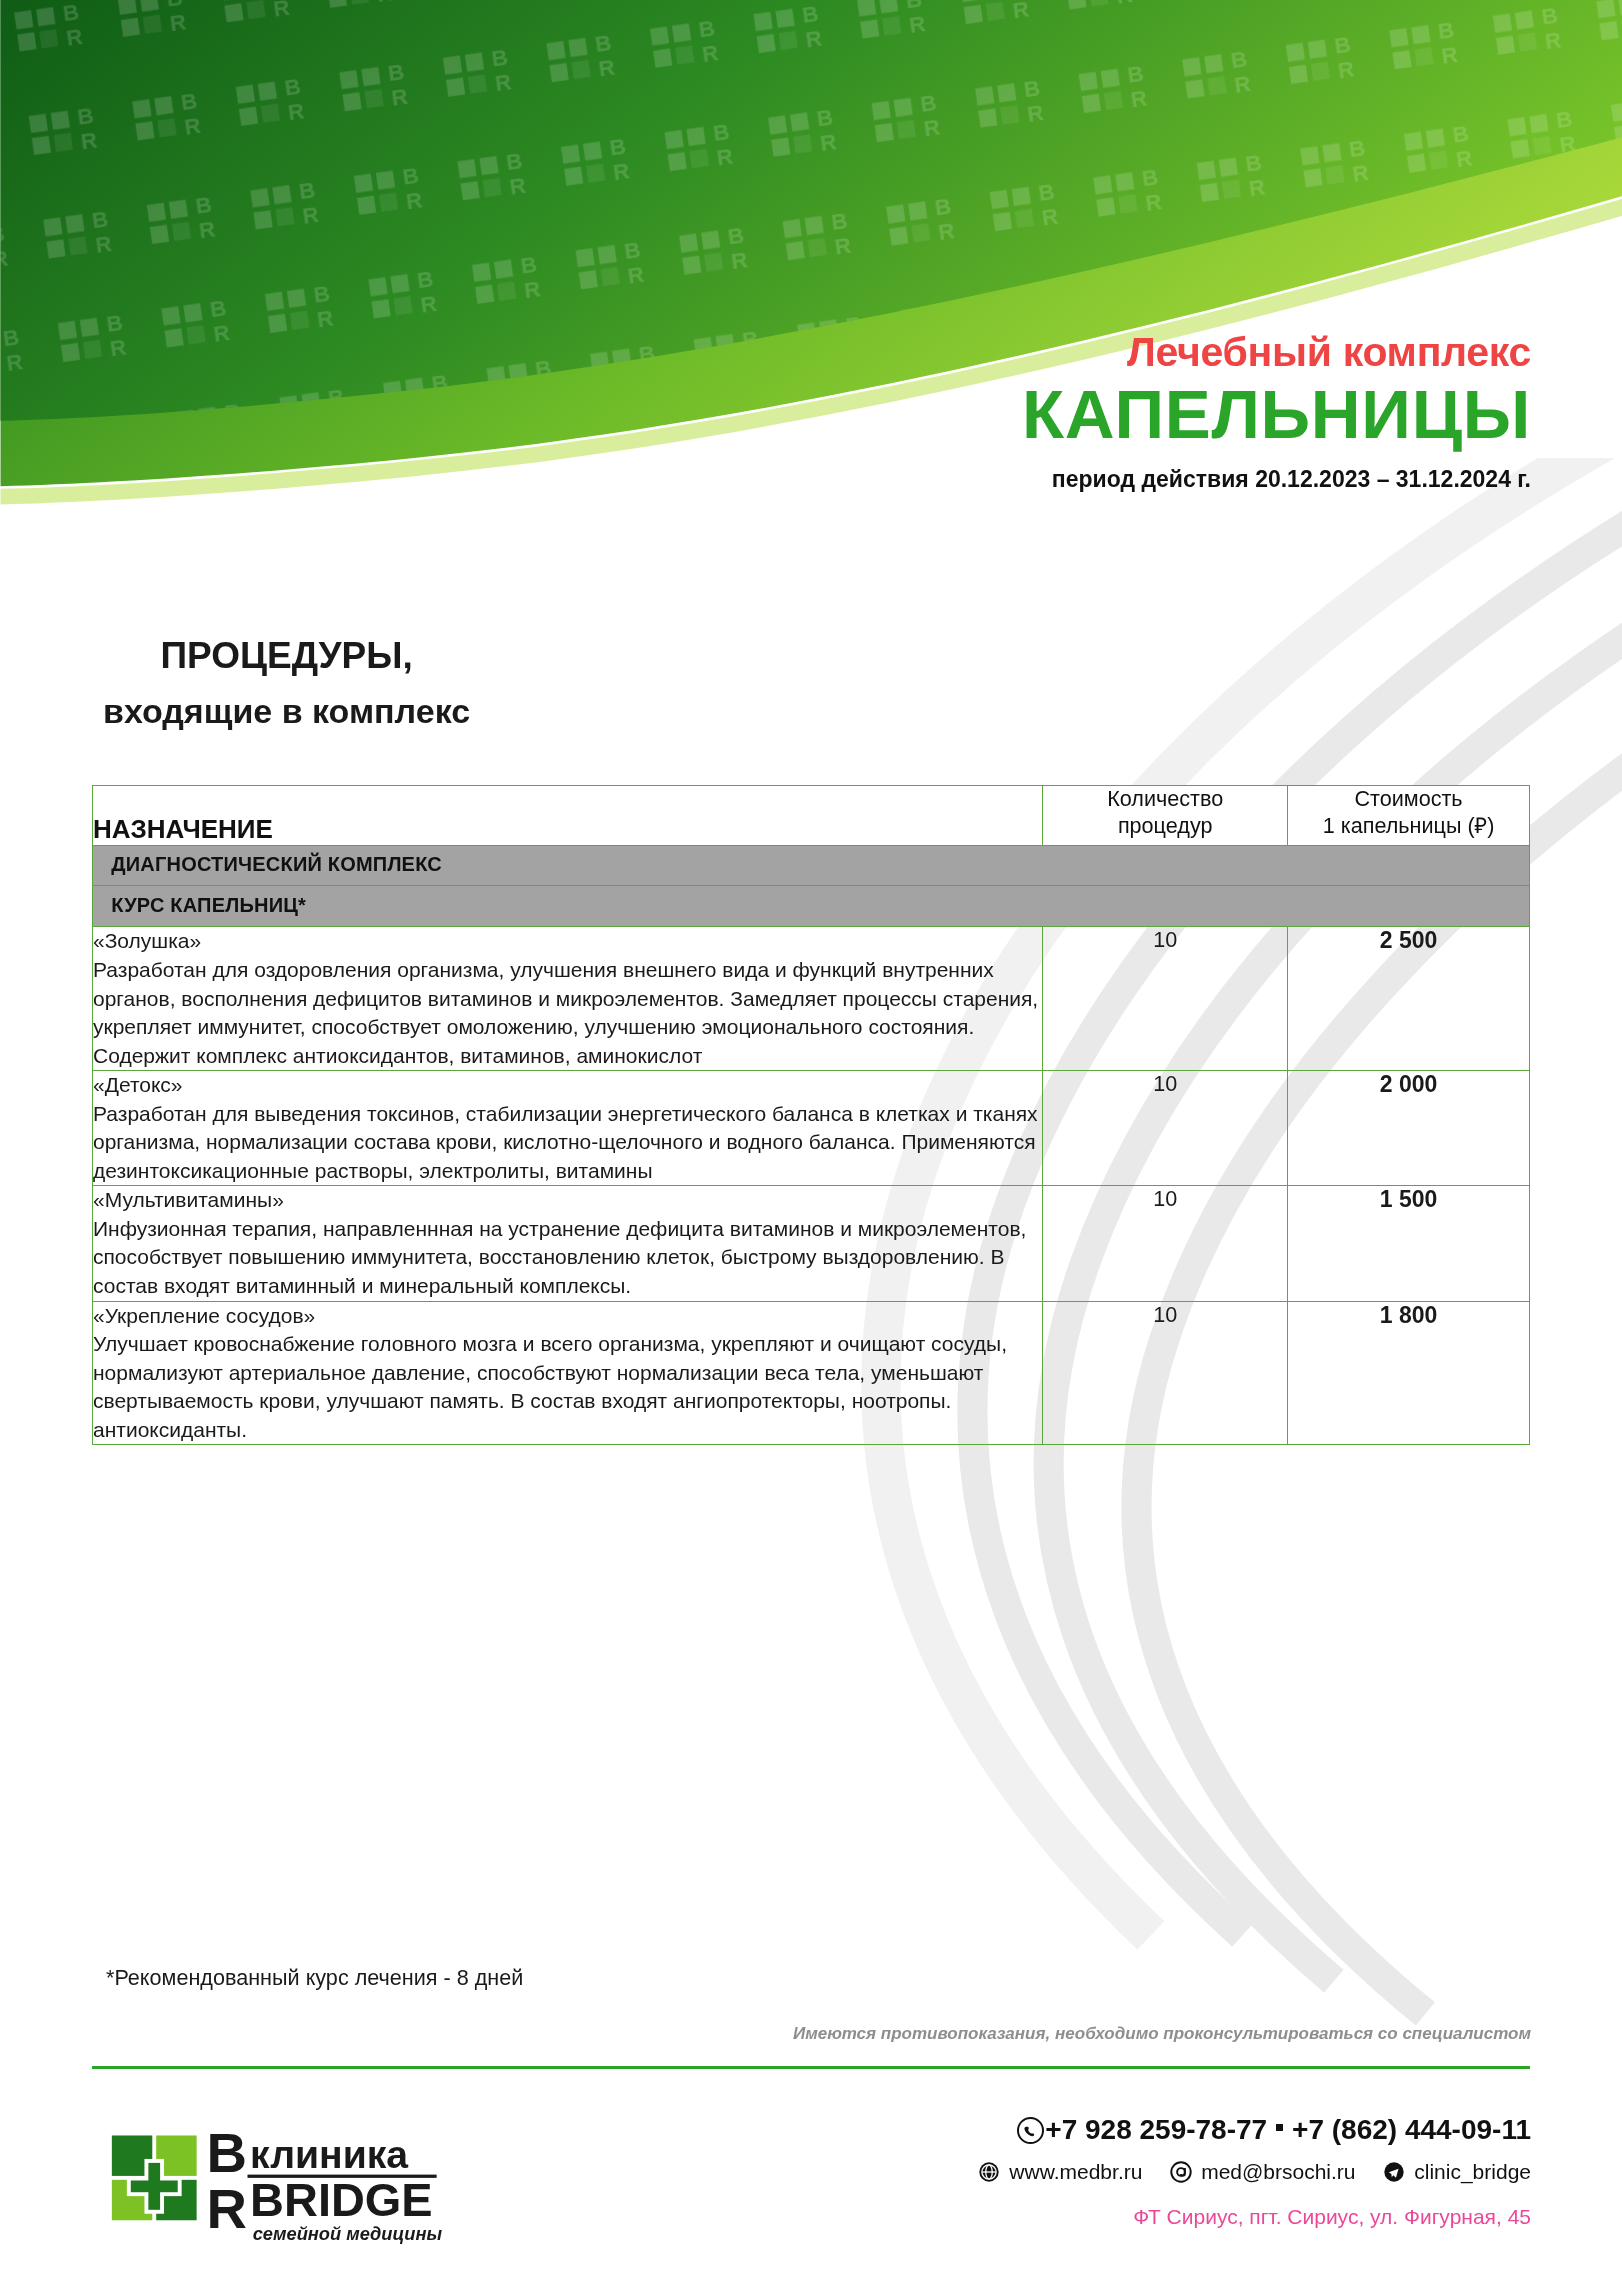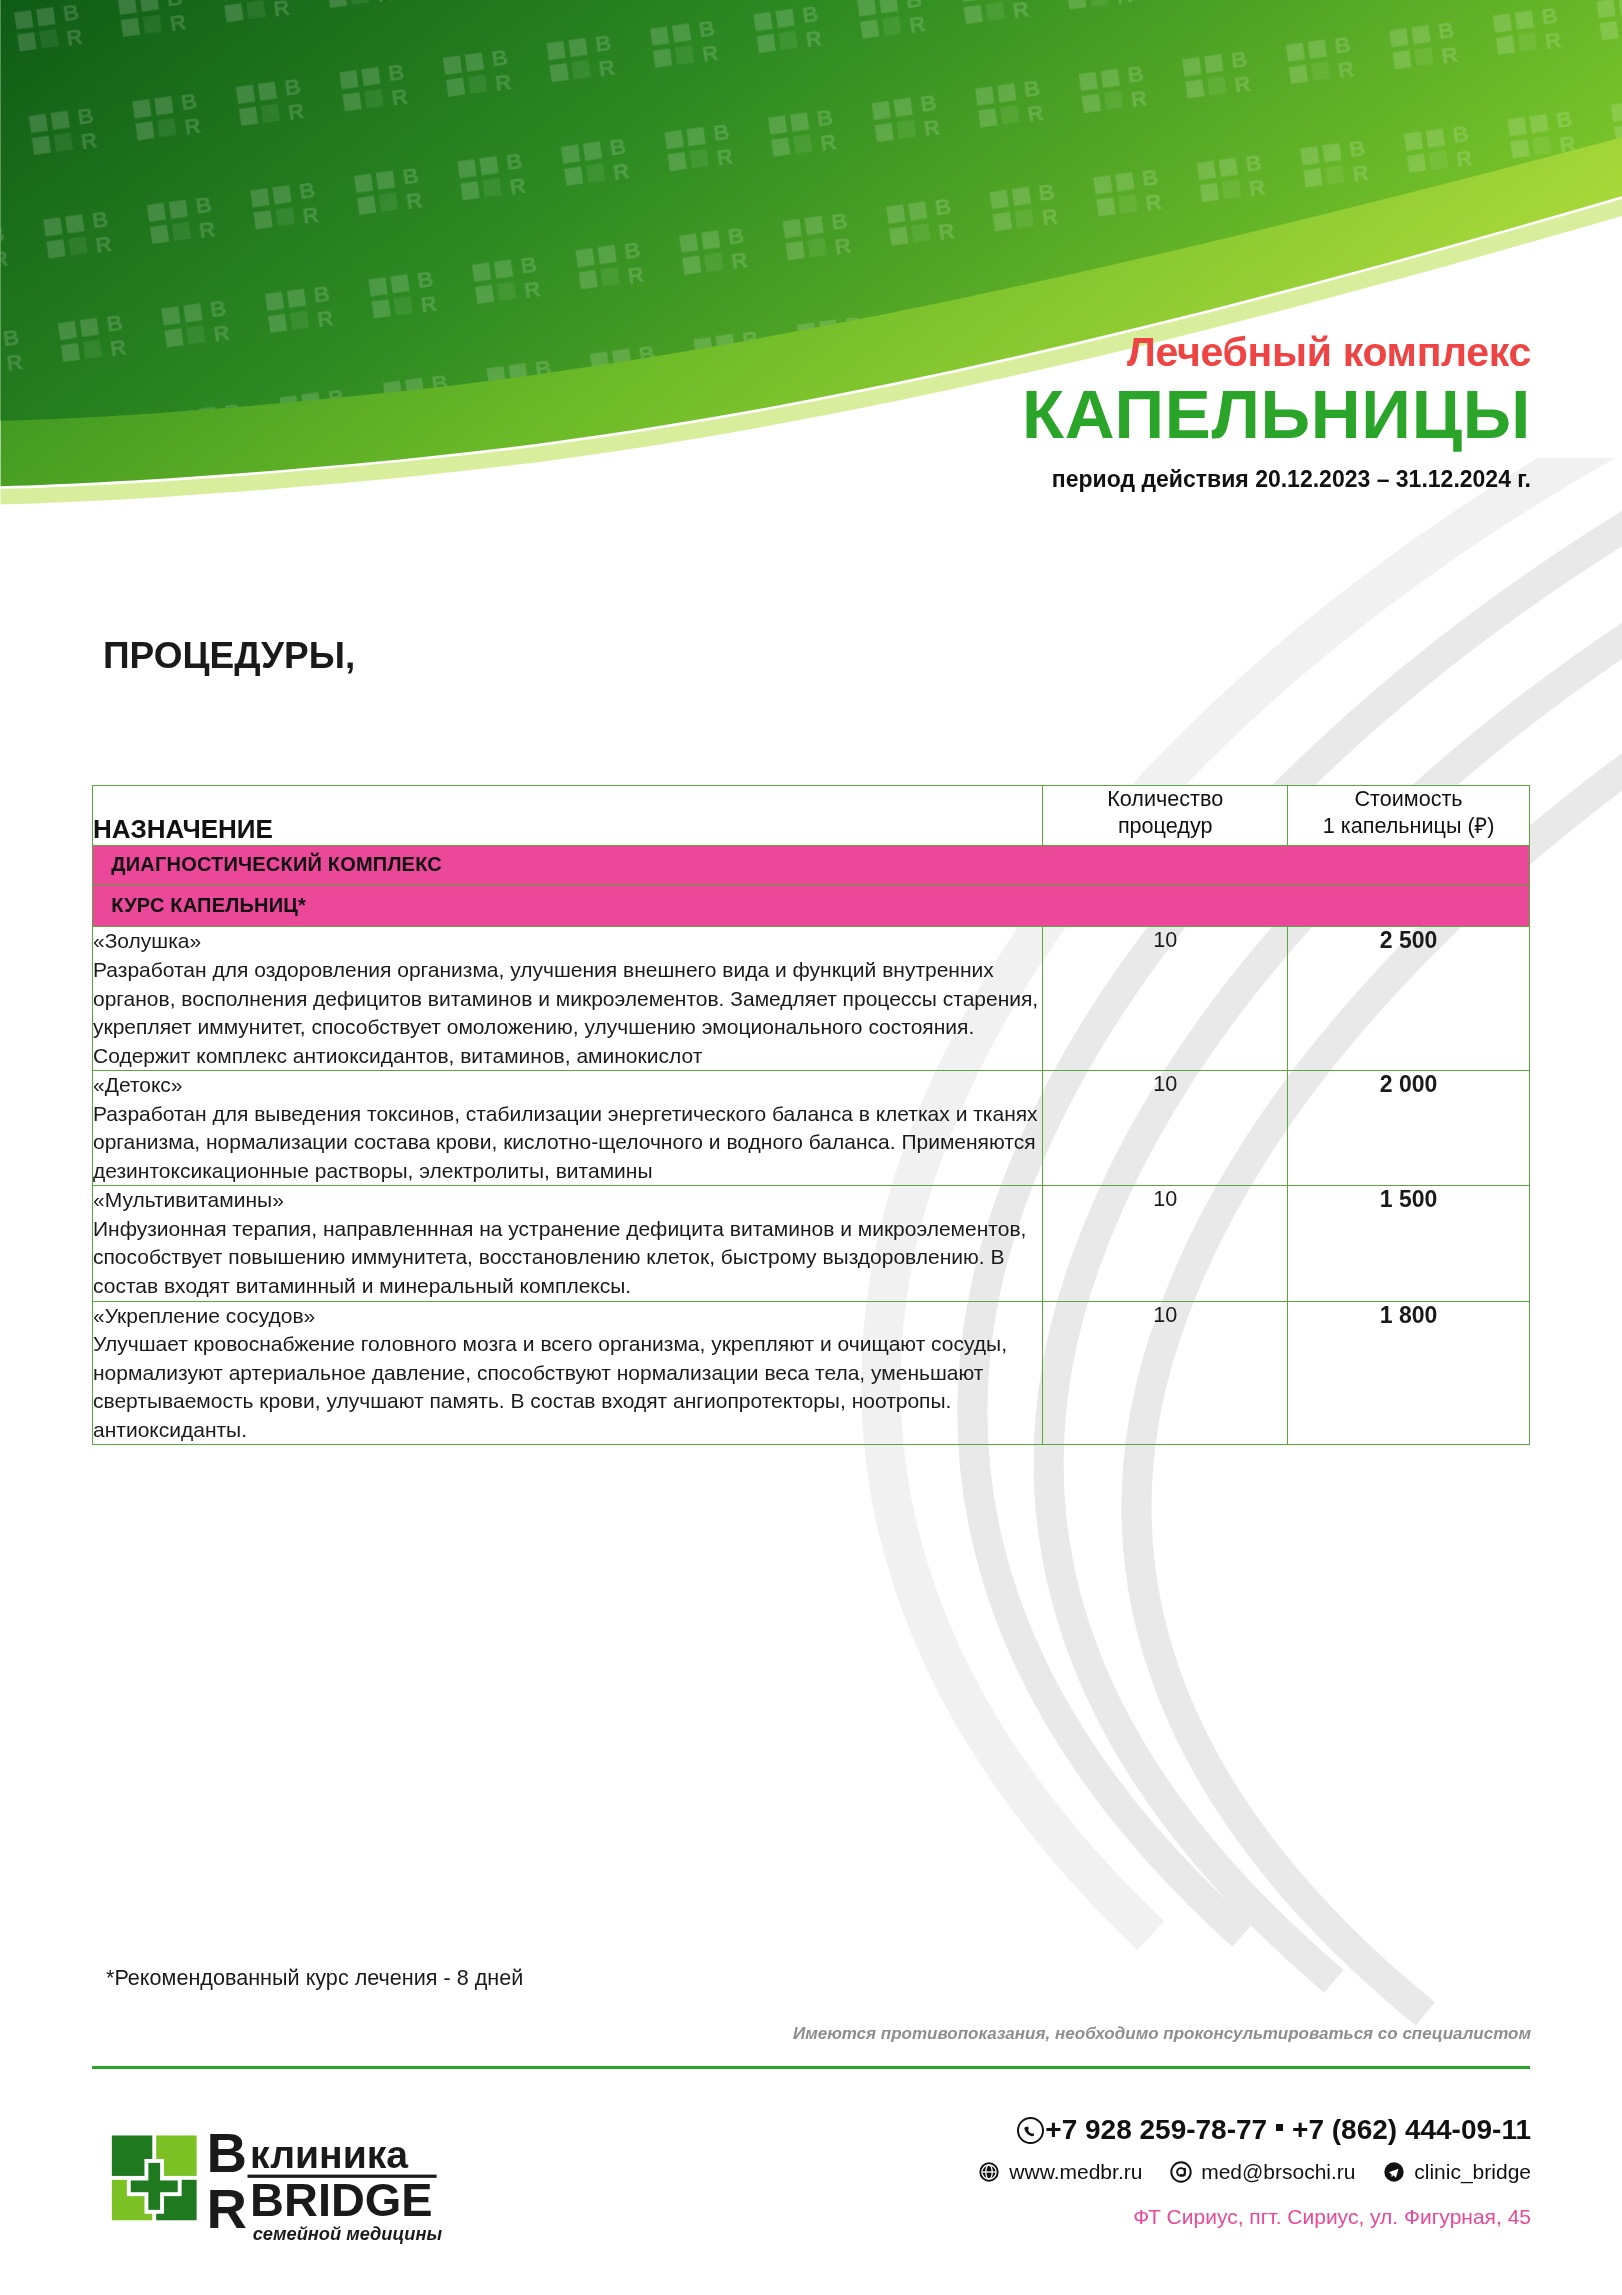--- a/index.html
+++ b/index.html
@@ -123,21 +123,21 @@
   }
   .th-center {
     font-size: 21.6px;
     font-weight: normal;
     text-align: center;
     color: #111;
     line-height: 1.25;
   }
 
   tr.group td {
-    background: #ec4899;
+    background: #a3a3a3;
     font-size: 20px;
     font-weight: bold;
     color: #111111;
     padding: 7.8px 18.3px 9.2px 18.3px;
     letter-spacing: 0.2px;
   }
 
   td.cell-name {
     padding: 13px 18.3px 15.7px 18.3px;
     font-size: 21px;
@@ -301,20 +301,21 @@
 </div>
 
 <div class="title-block">
   <div class="title-small">Лечебный комплекс</div>
   <div class="title-big">КАПЕЛЬНИЦЫ</div>
   <div class="title-period">период действия 20.12.2023 – 31.12.2024 г.</div>
 </div>
 
 <div class="section-head">
   <div class="l1">ПРОЦЕДУРЫ,</div>
+  <div class="l2">входящие в комплекс</div>
 </div>
 
 <div class="table-wrap">
   <table class="price">
     <colgroup>
       <col class="col-name">
       <col class="col-qty">
       <col class="col-cost">
     </colgroup>
     <thead>

